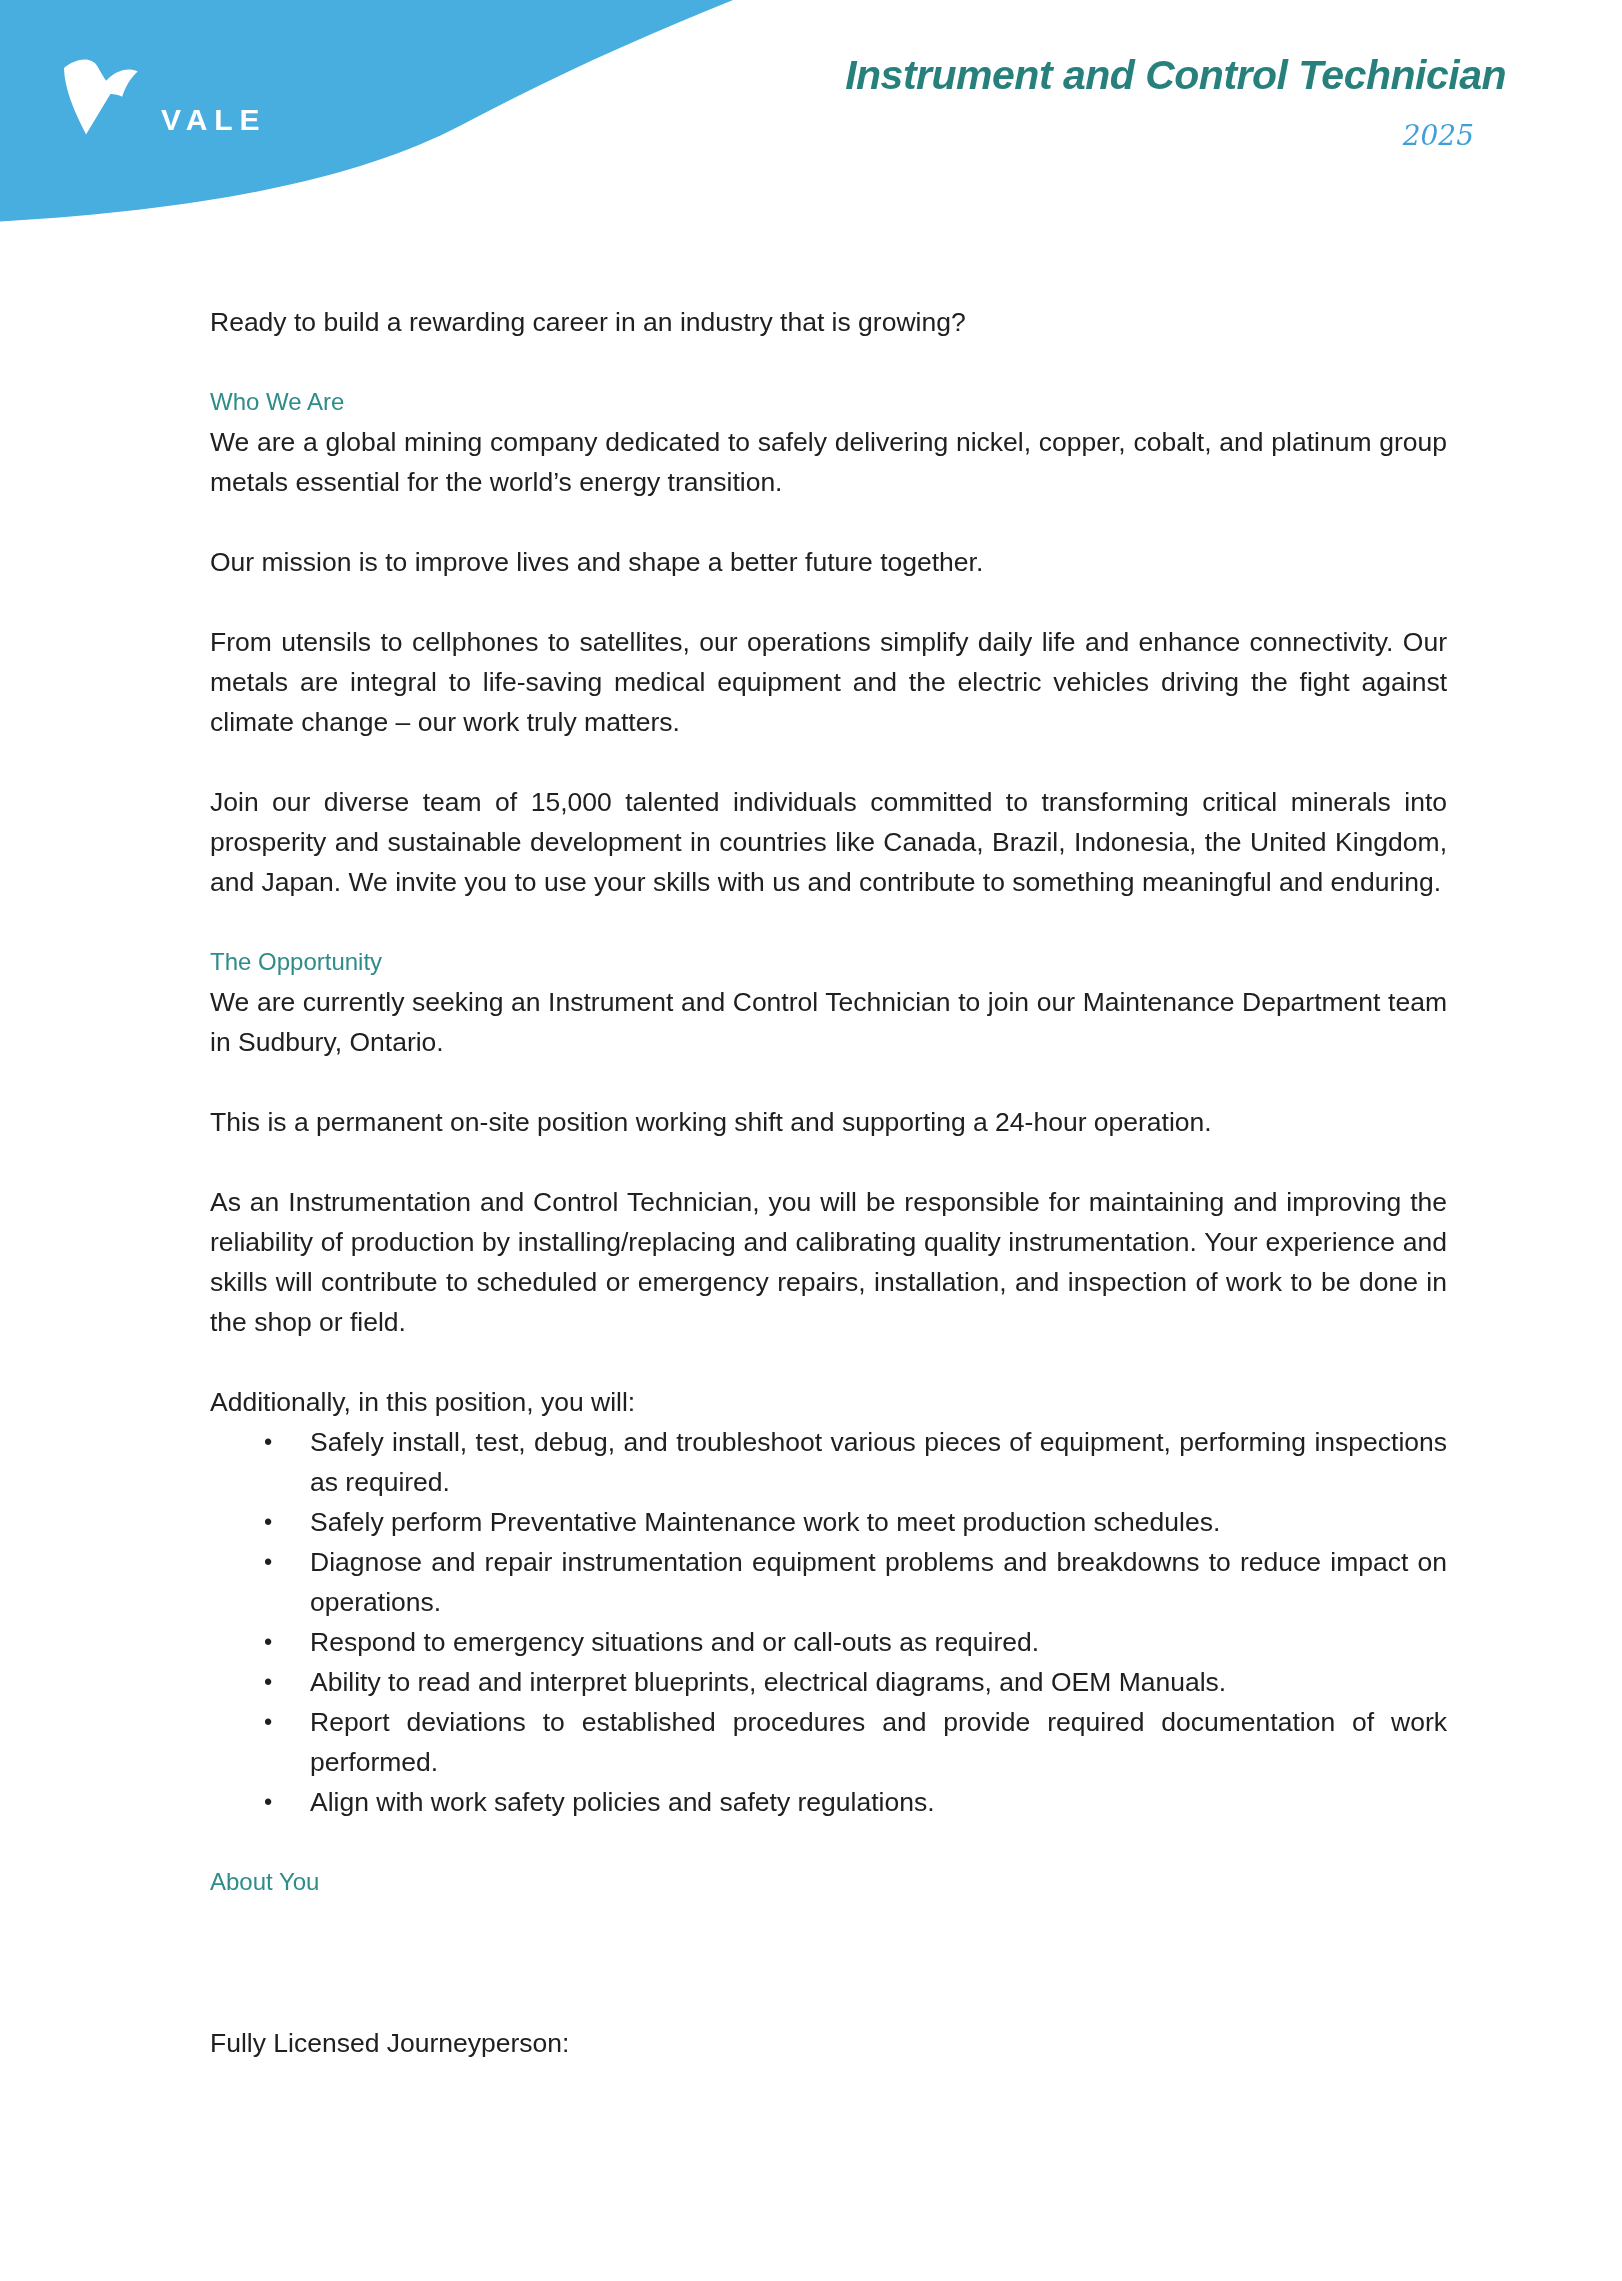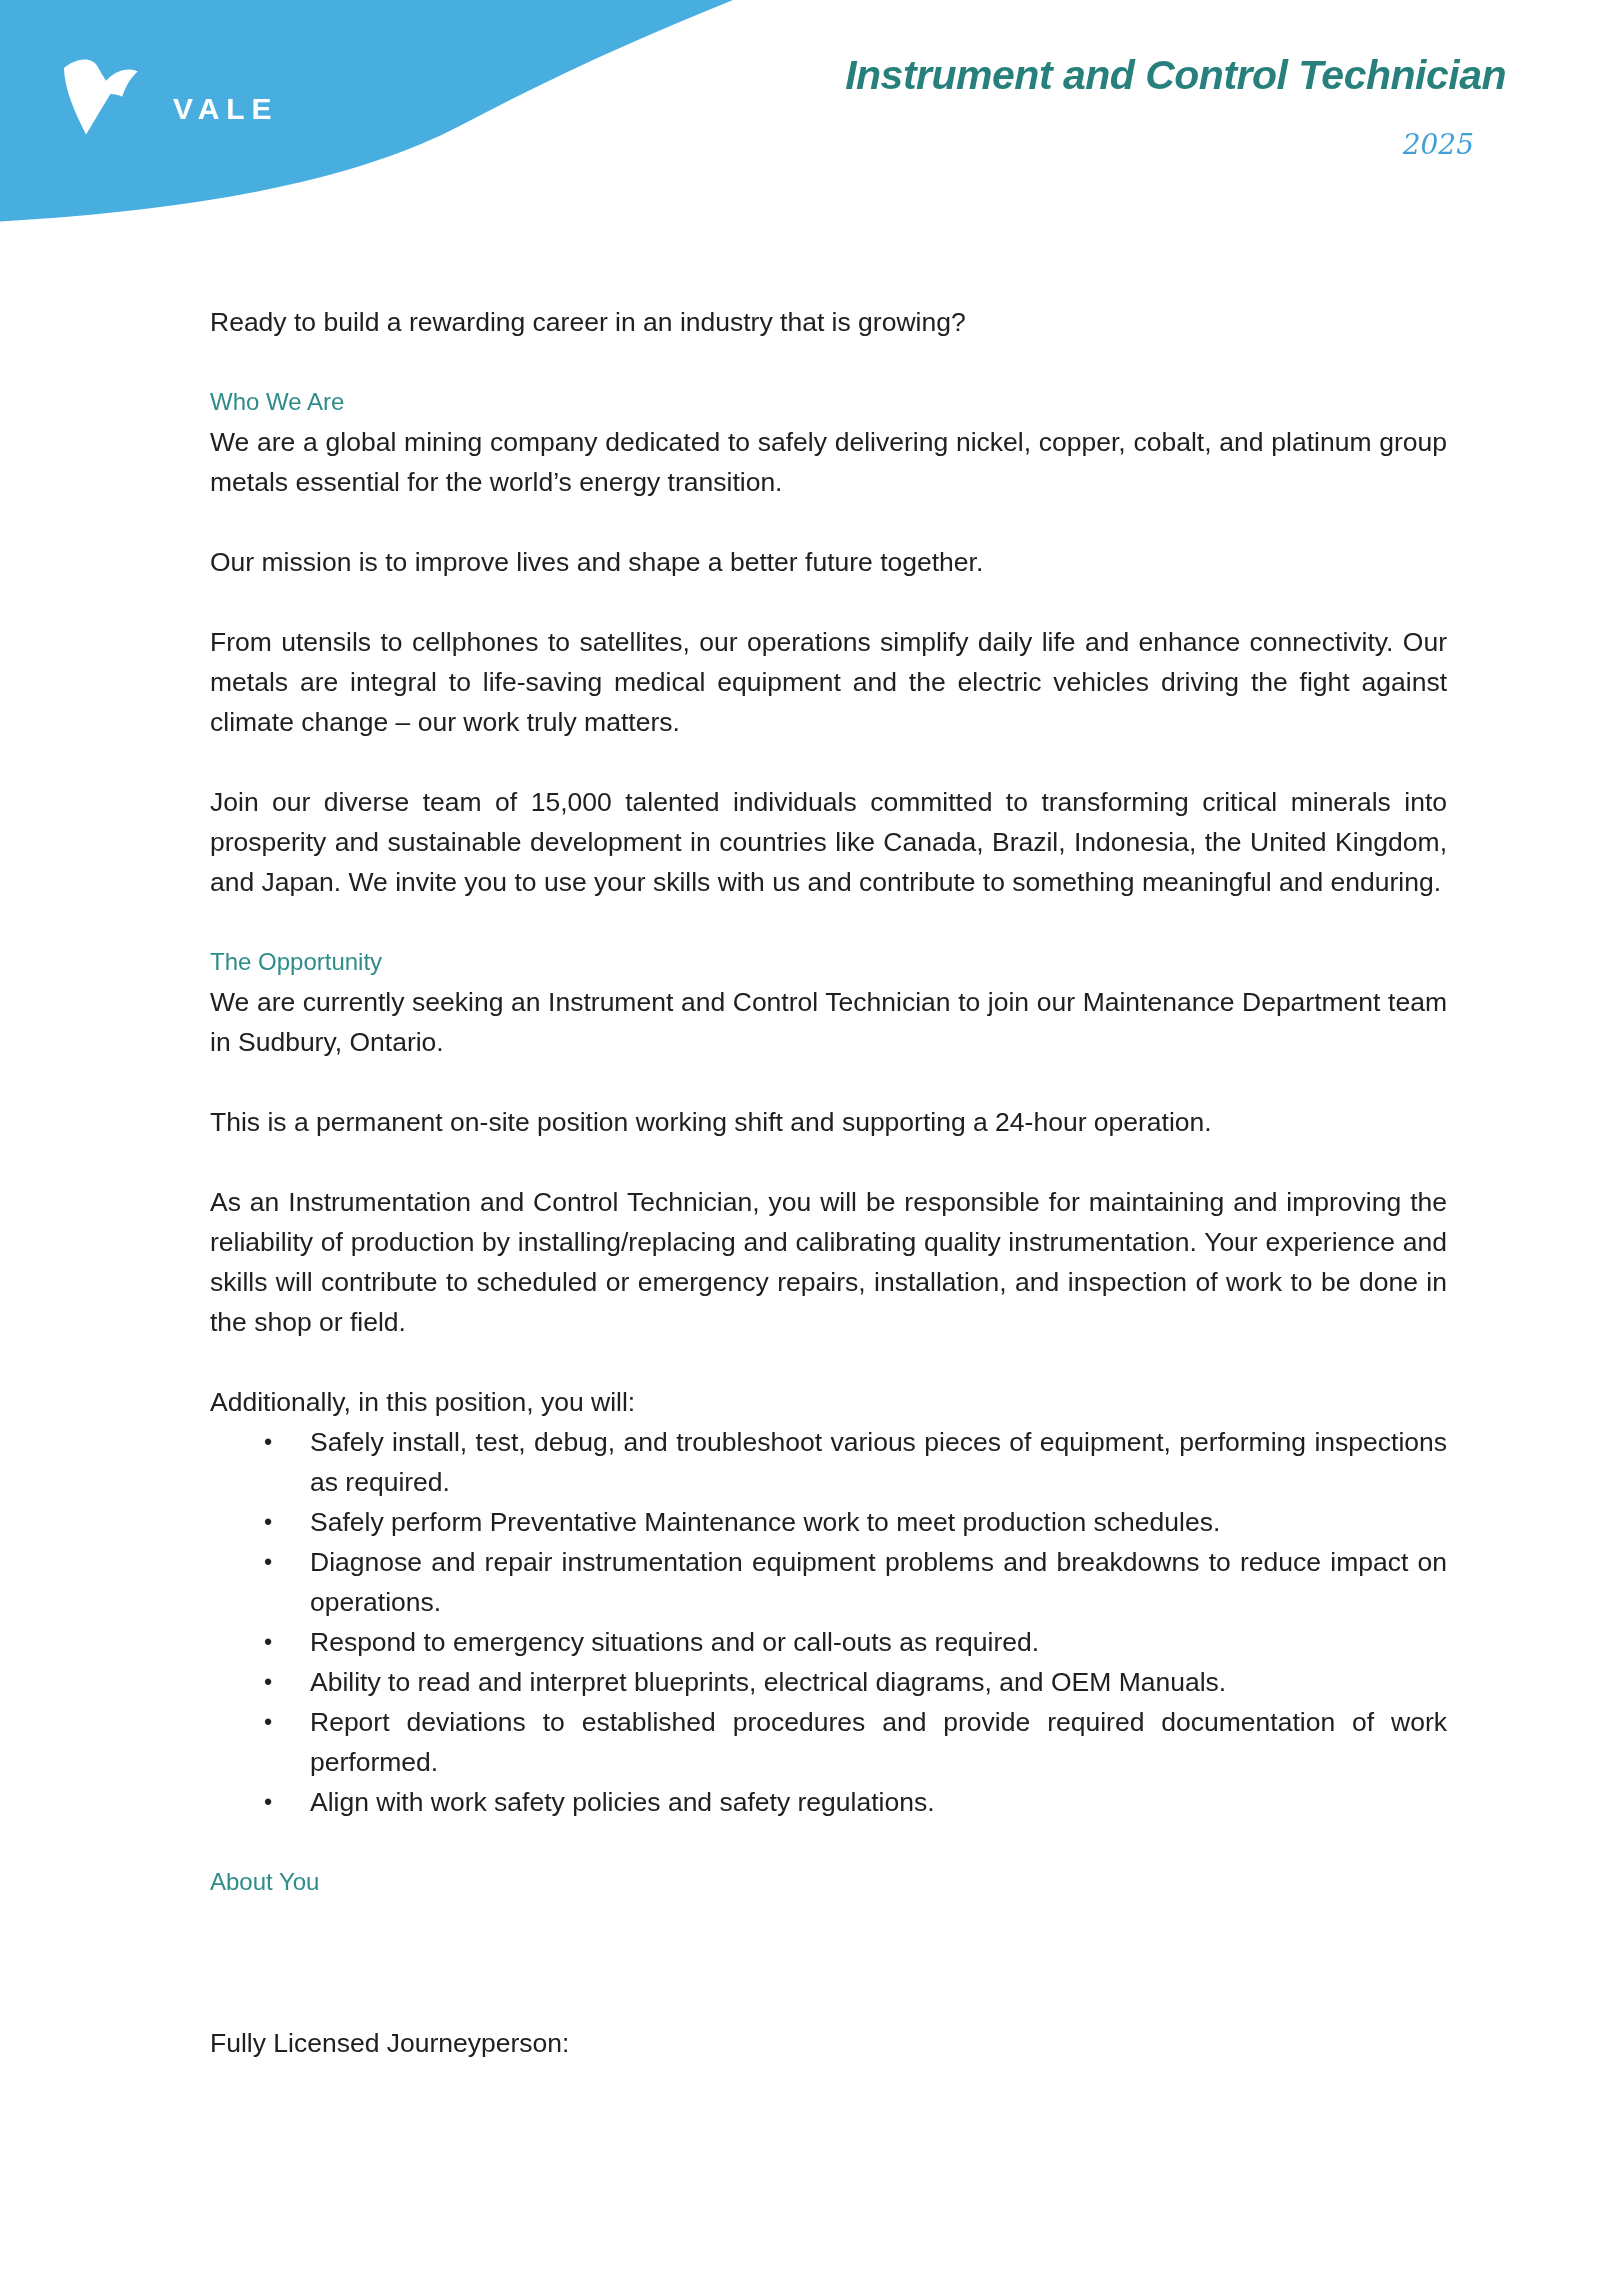--- a/index.html
+++ b/index.html
@@ -5,33 +5,33 @@
   html,body { margin:0; padding:0; background:#e8e8e8; }
   .page {
     position:relative; width:1622px; height:2282px;
     background:#ffffff; overflow:hidden;
     font-family:"Liberation Sans", sans-serif;
     color:var(--body-text,#202020);
   }
   
   .header { position:absolute; top:0; left:0; width:1622px; height:255px; }
   .wave { position:absolute; top:0; left:0; }
-  .logo { position:absolute; left:57px; top:55px; display:flex; align-items:center; gap:30px; }
+  .logo { position:absolute; left:57px; top:55px; display:flex; align-items:flex-end; gap:18px; }
   .logo-mark { width:86px; height:82px; }
   .logo-text {
     color:#ffffff; font-size:30px; font-weight:bold;
     letter-spacing:6.9px; margin-top:25.5px;
   }
   .title-block { position:absolute; top:51px; right:116px; text-align:right; }
   .doc-title {
     font-style:italic; font-weight:bold; font-size:41px; letter-spacing:-0.5px;
     color:var(--title-teal,#27807B); line-height:49px; white-space:nowrap;
   }
   .doc-year {
-    margin-top:28px; margin-right:32px;
+    margin-top:19px; margin-right:32px;
     font-family:"DejaVu Serif", serif; font-style:italic;
     font-size:28px; color:var(--year-blue,#3FA0D8);
   }
   
   .doc {
     position:absolute; left:210px; top:302px; width:1237px;
     font-size:26.5px; line-height:40px;
   }
   .doc p { margin:0 0 40px 0; }
   .doc p.tight { margin-bottom:0; }

